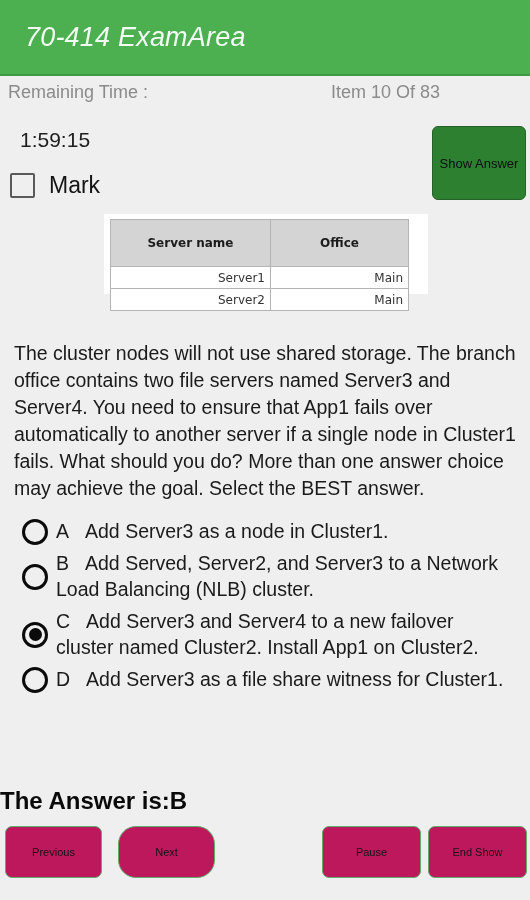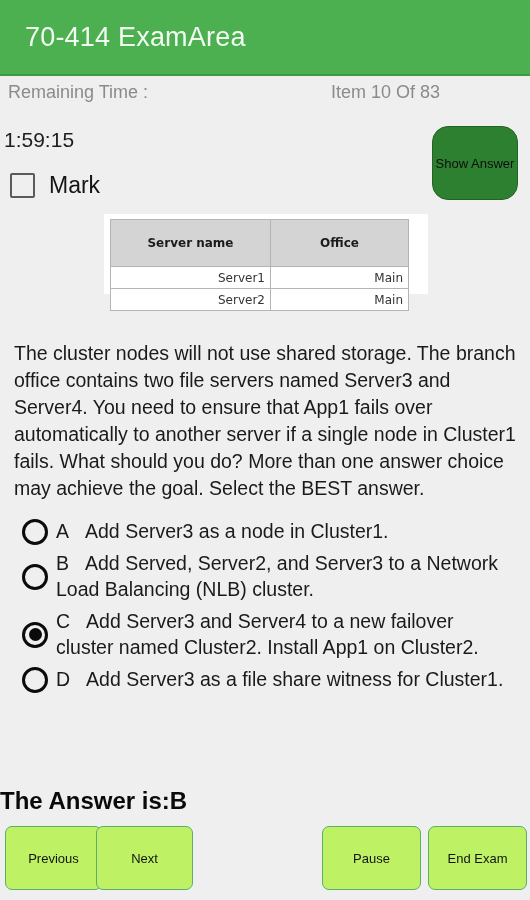--- a/index.html
+++ b/index.html
@@ -25,20 +25,21 @@
     background: #4caf50;
     border-bottom: 2px solid #3d9c41;
   }
   .titlebar .title {
     position: absolute;
     left: 25px; top: 22px;
     font-size: 27px;
     color: #f2fbf2;
     letter-spacing: 0.2px;
     white-space: nowrap;
+    font-style: italic;
   }
 
   
   .statusbar {
     position: absolute;
     left: 0; top: 76px;
     width: 448px; height: 36px;
   }
   .remaining-label {
     position: absolute;
@@ -51,32 +52,32 @@
     position: absolute;
     right: 8px; top: 6px;
     font-size: 18px;
     color: #8b8b8b;
     white-space: nowrap;
   }
 
   
   .timer {
     position: absolute;
-    left: 4px; top: 128px;
+    left: 20px; top: 128px;
     font-size: 21px;
     color: #1e1e1e;
     white-space: nowrap;
   }
   .show-answer-btn {
     position: absolute;
     left: 432px; top: 126px;
-    width: 86px; height: 74px;
+    width: 94px; height: 74px;
     background: #2e8031;
     border: 1px solid #246327;
-    border-radius: 16px;
+    border-radius: 6px;
     color: #0d0d0d;
     font-size: 13px;
     display: flex;
     align-items: center;
     justify-content: center;
     text-align: center;
     cursor: pointer;
   }
   .mark-row {
     position: absolute;
@@ -195,33 +196,33 @@
 
   
   .navbar {
     position: absolute;
     left: 0; top: 826px;
     width: 530px; height: 74px;
   }
   .nav-btn {
     position: absolute;
     top: 0;
-    height: 64px;
-    background: #bef264;
+    height: 52px;
+    background: #be185d;
     border: 1px solid #5dad6b;
     border-radius: 7px;
     color: #141414;
-    font-size: 13px;
+    font-size: 11px;
     display: flex;
     align-items: center;
     justify-content: center;
     cursor: pointer;
   }
   .nav-btn.prev  { left: 5px;   width: 97px; }
-  .nav-btn.next  { left: 96px; width: 97px; }
+  .nav-btn.next  { left: 118px; width: 97px; border-radius: 18px; }
   .nav-btn.pause { left: 322px; width: 99px; }
   .nav-btn.end   { left: 428px; width: 99px; }
 </style>
 </head>
 <body>
 
 <div id="app">
 
   <div class="titlebar">
     <div class="title">70-414 ExamArea</div>
@@ -308,17 +309,17 @@
     <div class="nav-btn prev">
       <span>Previous</span>
     </div>
     <div class="nav-btn next">
       <span>Next</span>
     </div>
     <div class="nav-btn pause">
       <span>Pause</span>
     </div>
     <div class="nav-btn end">
-      <span>End Exam</span>
+      <span>End Show</span>
     </div>
   </div>
 
 </div>
 
 </body></html>

